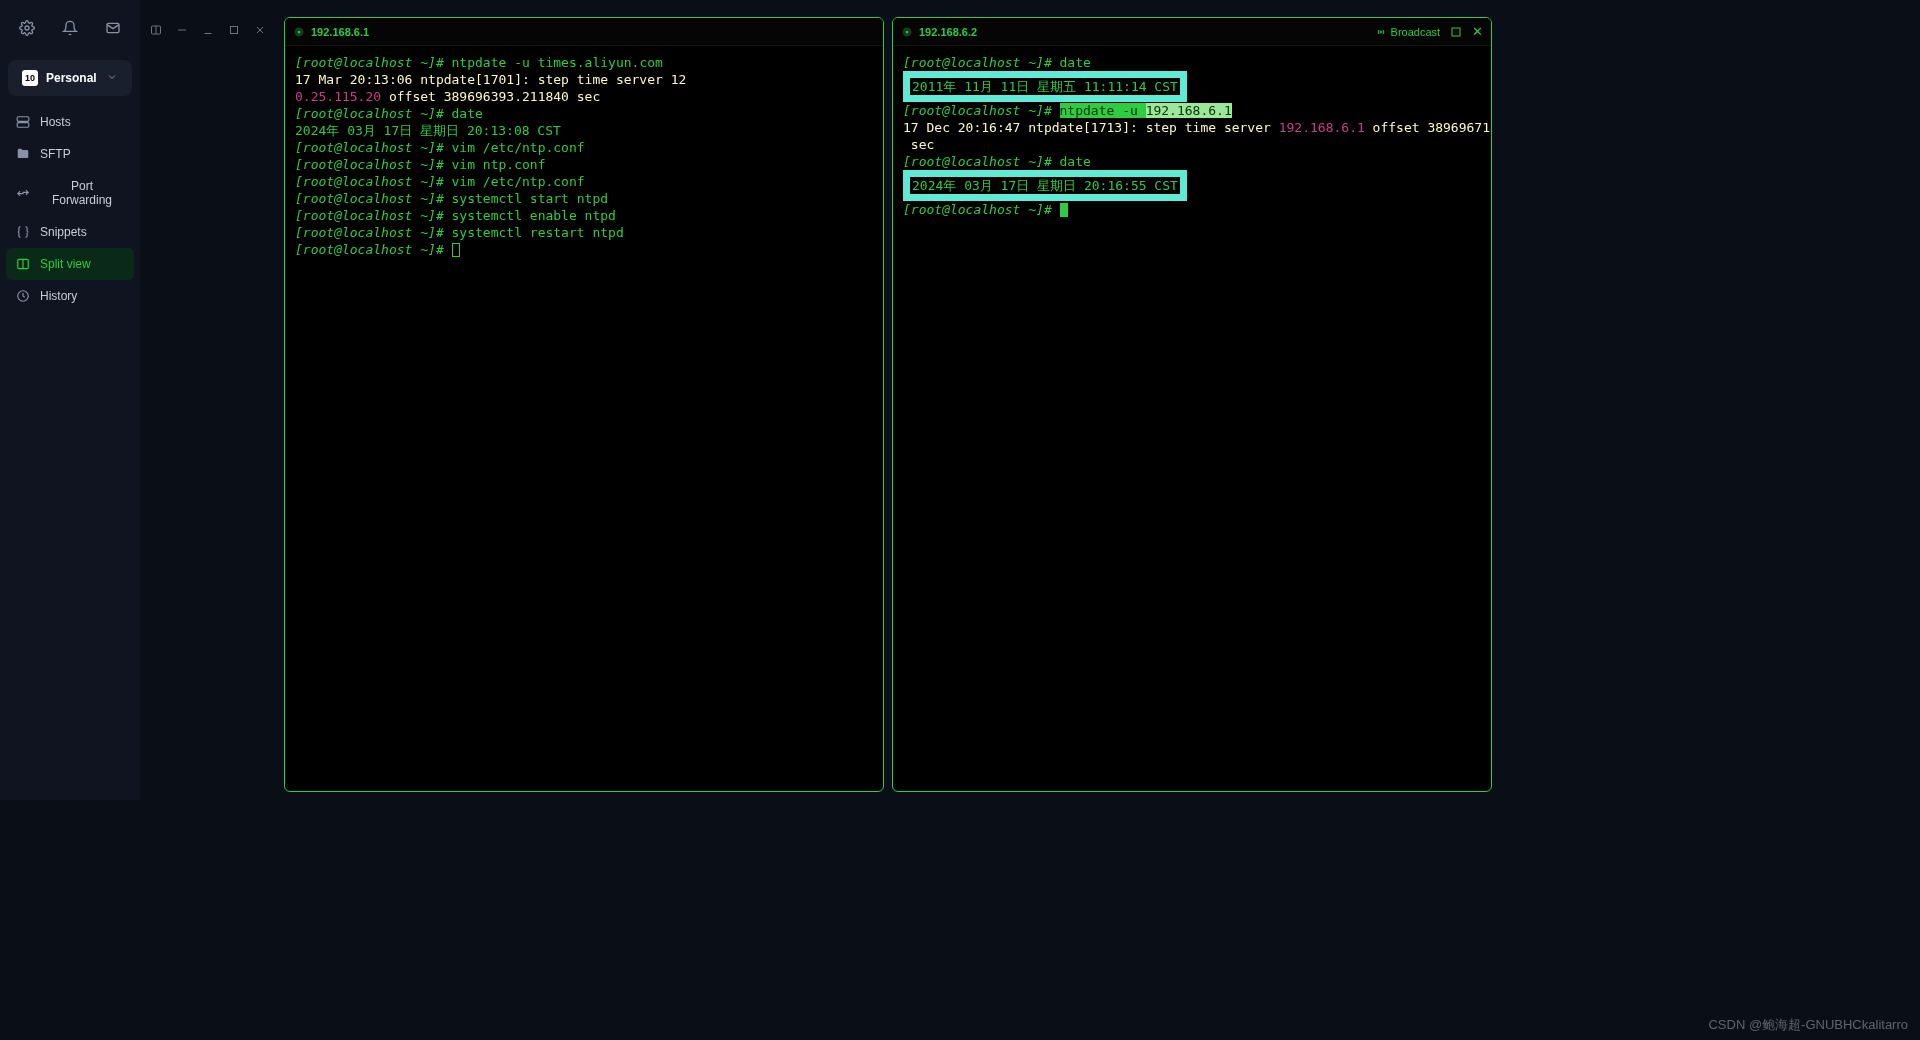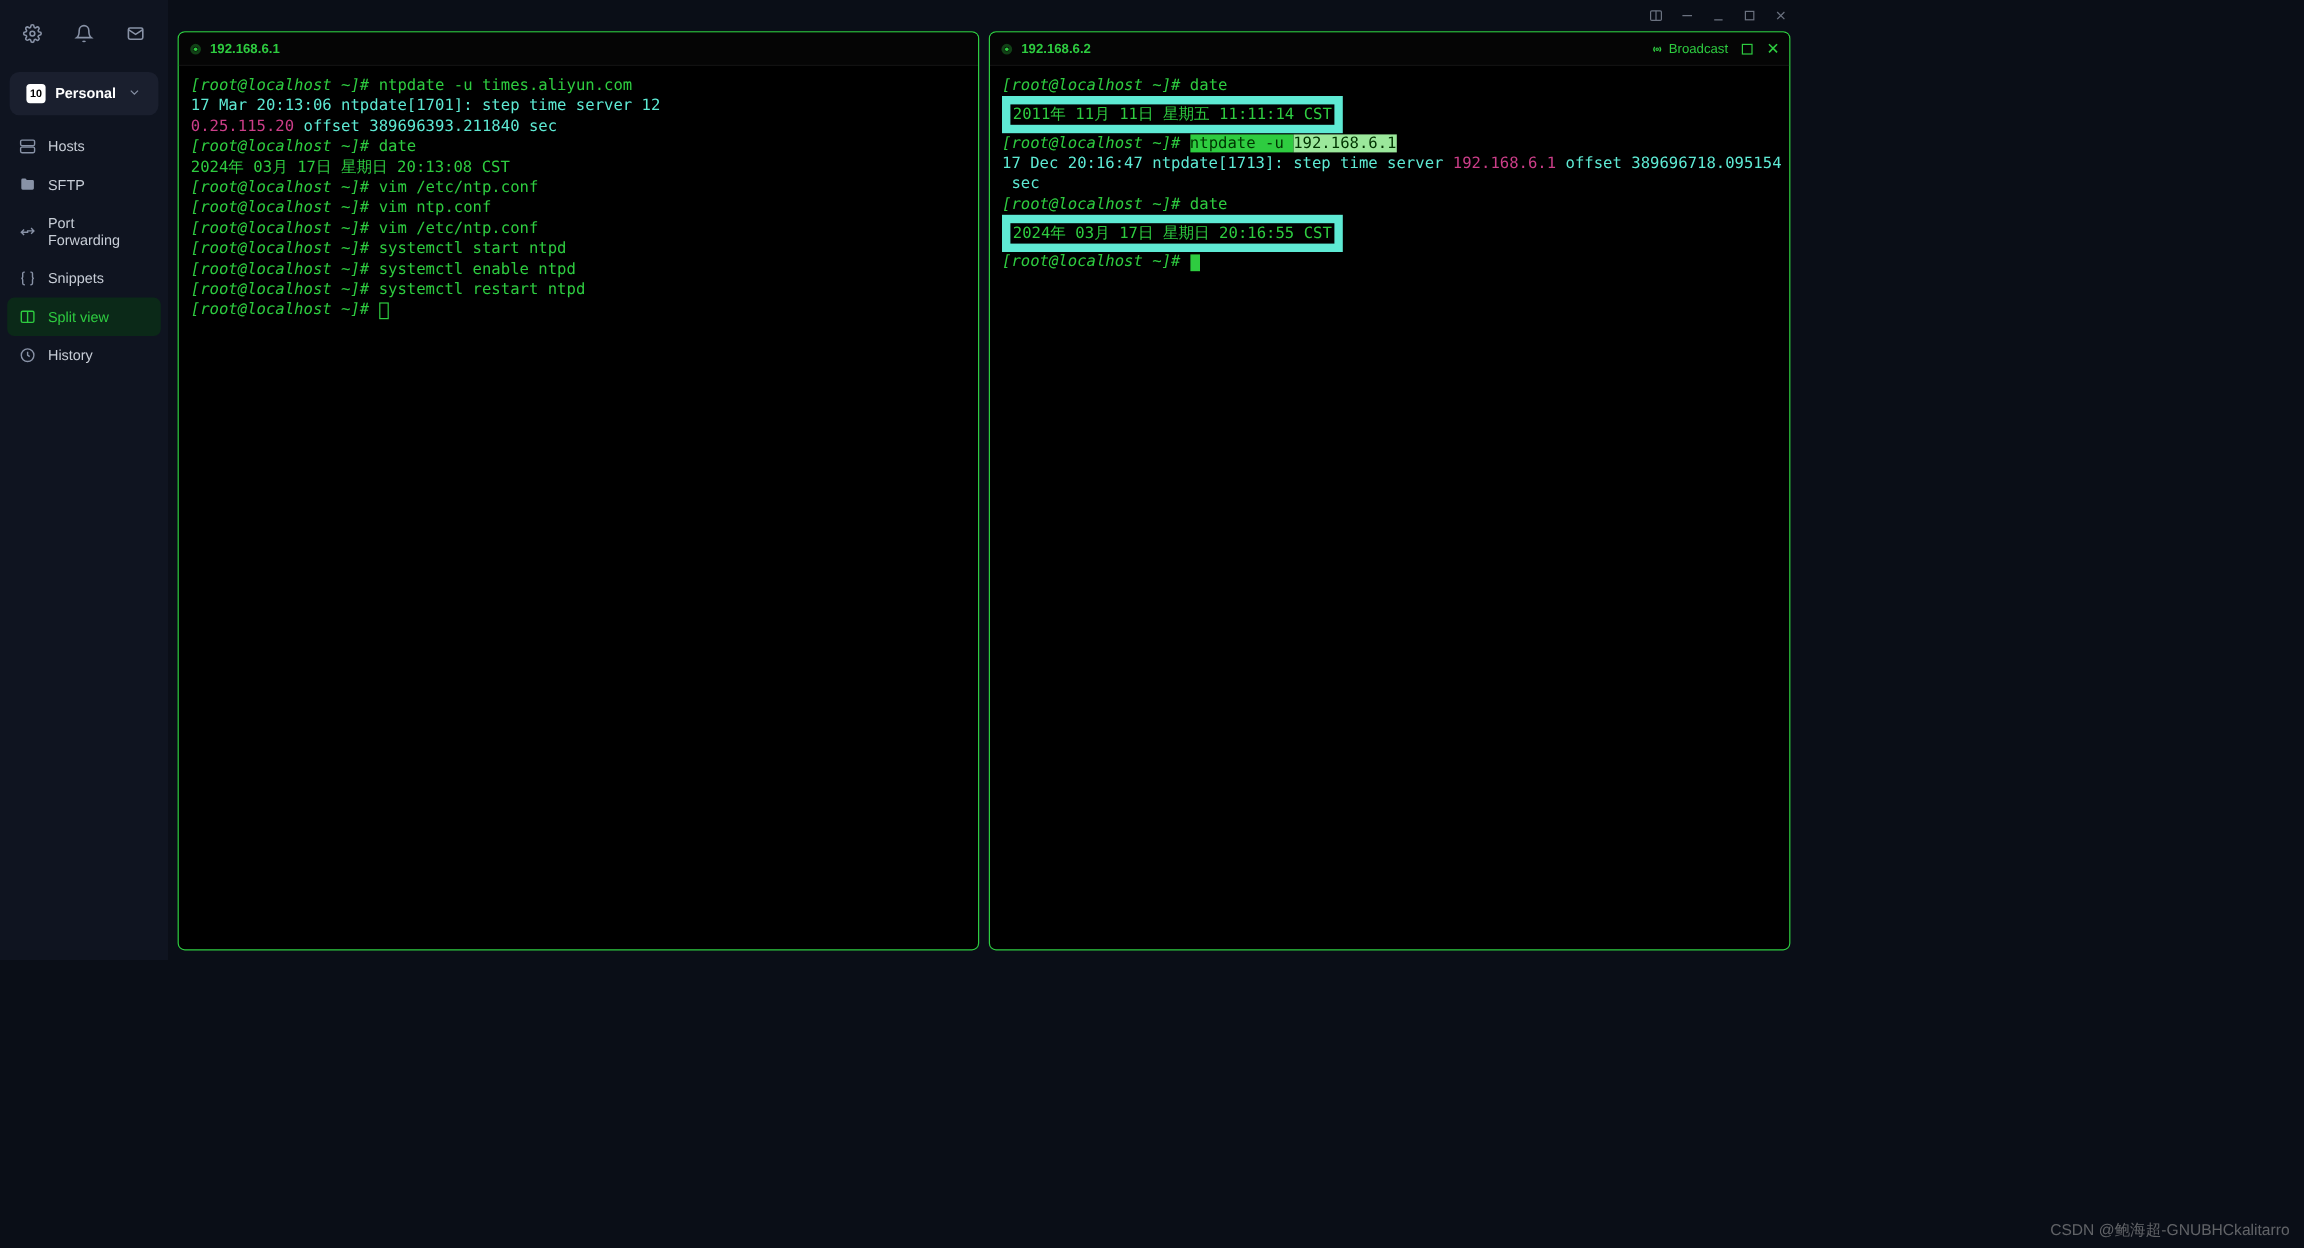--- a/index.html
+++ b/index.html
@@ -10,20 +10,21 @@
   width: 1500px;
   height: 800px;
   overflow: hidden;
   display: flex;
 }
 .sidebar {
   width: 140px;
   background: #0f1420;
   display: flex;
   flex-direction: column;
+  text-align: center;
 }
 .sidebar-top {
   display: flex;
   justify-content: space-around;
   align-items: center;
   padding: 12px 6px;
   height: 56px;
 }
 .icon-btn {
   width: 24px;
@@ -75,21 +76,22 @@
   background: #0b2918;
   color: #2ecc40;
 }
 .nav-item svg { width: 14px; height: 14px; flex-shrink: 0; }
 .nav-item.active svg { color: #2ecc40; }
 .nav-item:not(.active) svg { color: #8892a6; }
 
 .main {
   flex: 1;
   display: flex;
-  flex-direction: column;
+  flex-direction: row;
+  margin-top: 17px;
 }
 .titlebar {
   height: 26px;
   display: flex;
   align-items: center;
   justify-content: flex-end;
   padding: 0 10px;
   gap: 14px;
 }
 .titlebar .win-icon {
@@ -151,21 +153,21 @@
   flex: 1;
   padding: 8px 10px;
   font-family: "Consolas", "Monaco", monospace;
   font-size: 13px;
   line-height: 17px;
   color: #2ecc40;
   white-space: pre;
   overflow: hidden;
 }
 .prompt { color: #2ecc40; font-style: italic; }
-.yellow { color: #5eead4; }
+.yellow { color: #fef9c3; }
 .magenta { color: #cc3e89; }
 .ip-mag { color: #cc3e89; }
 .highlight-box {
   border: 7px solid #5eead4;
   display: inline-block;
   padding: 0 2px;
 }
 .sel-green {
   background: #2ecc40;
   color: #003300;

